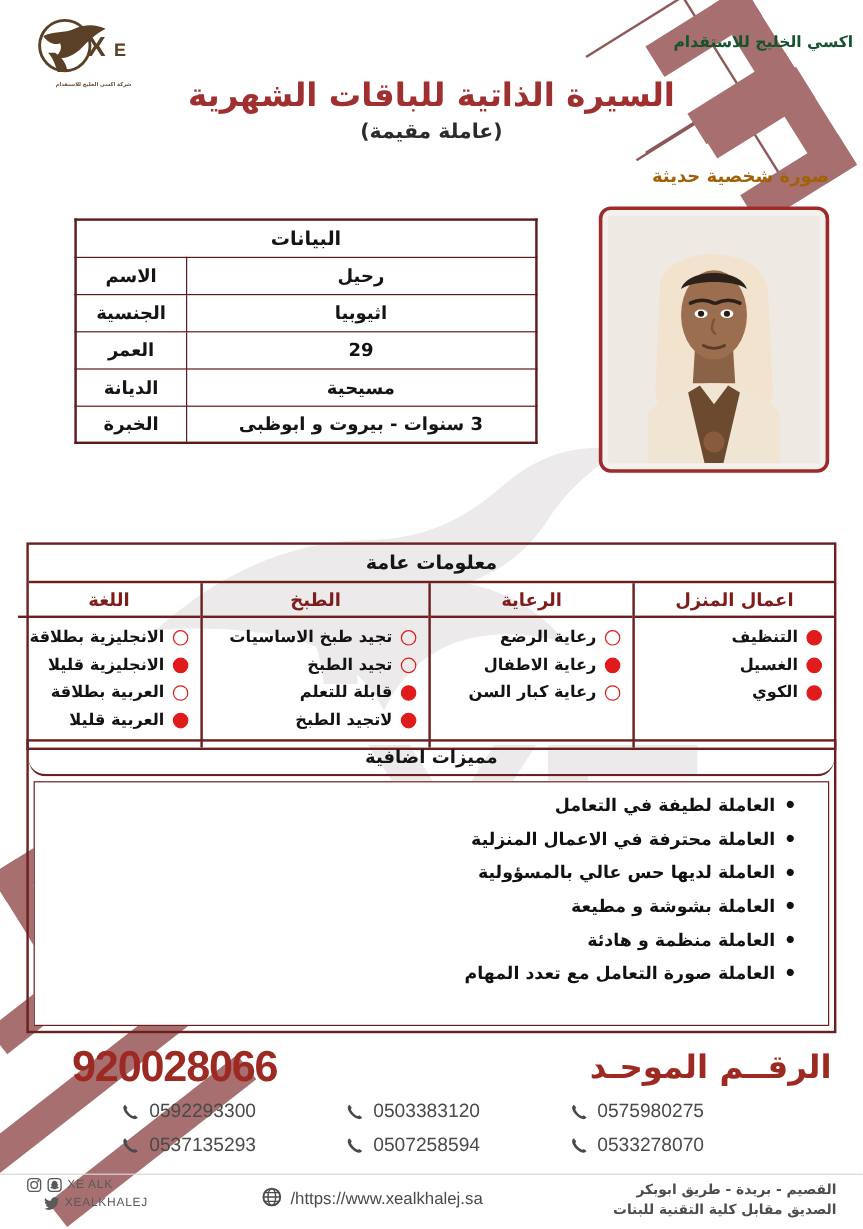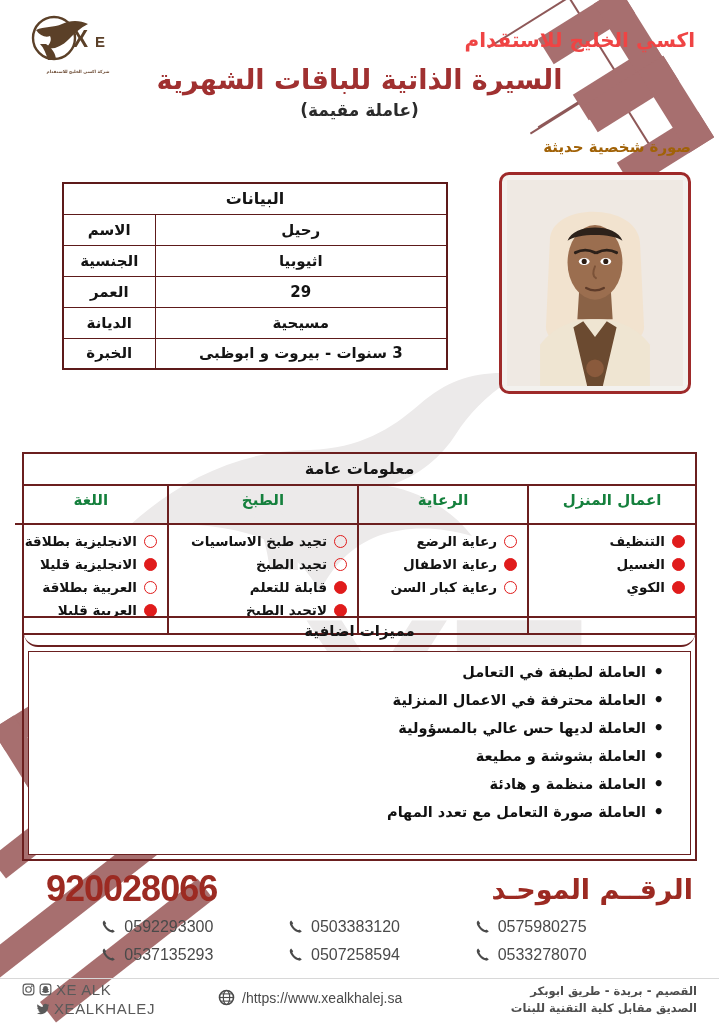--- a/index.html
+++ b/index.html
@@ -120,25 +120,25 @@
   .logo-sub {
     font-size: 4.3px;
     color: #6b4a33;
     letter-spacing: .3px;
     margin-top: 1px;
     font-weight: 700;
   }
 
   .brand-line {
     position: absolute;
-    right: 24px;
+    right: 8px;
     top: 28px;
-    font-size: 20px;
-    font-weight: 700;
-    color: #ef4444;
+    font-size: 13px;
+    font-weight: 700;
+    color: #14532d;
     letter-spacing: .2px;
   }
 
   .title-main {
     position: absolute;
     left: 0; right: 0;
     top: 64px;
     text-align: center;
     font-size: 27px;
     font-weight: 700;
@@ -243,22 +243,22 @@
   .gen-col.w-home  { flex: 0 0 168px; }
   .gen-col.w-care  { flex: 0 0 170px; }
   .gen-col.w-cook  { flex: 0 0 190px; }
   .gen-col.w-lang  { flex: 1 1 auto; }
 
   .gen-col-head {
     border-bottom: 2px solid #6b1f1f;
     text-align: center;
     font-size: 15px;
     font-weight: 700;
-    padding: 5px 0 14px;
-    color: #15803d;
+    padding: 5px 0 4px;
+    color: #7f1d1d;
   }
   .gen-items {
     padding: 8px 10px 8px 10px;
   }
   .gen-item {
     display: flex;
     flex-direction: row;
     align-items: center;
     justify-content: flex-start;
     gap: 7px;
@@ -326,21 +326,21 @@
     position: absolute;
     right: 26px;
     top: 874px;
     font-size: 27px;
     font-weight: 700;
     color: #9c2a22;
     letter-spacing: 1px;
   }
   .unified-number {
     position: absolute;
-    left: 46px;
+    left: 60px;
     top: 868px;
     font-size: 36px;
     font-weight: 700;
     color: #9c2a22;
     letter-spacing: -1px;
     direction: ltr;
     font-family: "Liberation Sans", sans-serif;
   }
 
   .phones {
@@ -403,21 +403,21 @@
     position: absolute;
     left: 22px;
     top: 2px;
     direction: ltr;
   }
   .social-row {
     display: flex;
     flex-direction: row;
     align-items: center;
     gap: 4px;
-    font-size: 15px;
+    font-size: 10px;
     color: #5a5a5a;
     letter-spacing: .6px;
     font-family: "Liberation Sans", sans-serif;
     margin-bottom: 2px;
   }
   .social-row.indent { padding-left: 15px; }
   .sicon { flex: 0 0 auto; }
 </style>
 </head>
 <body>

